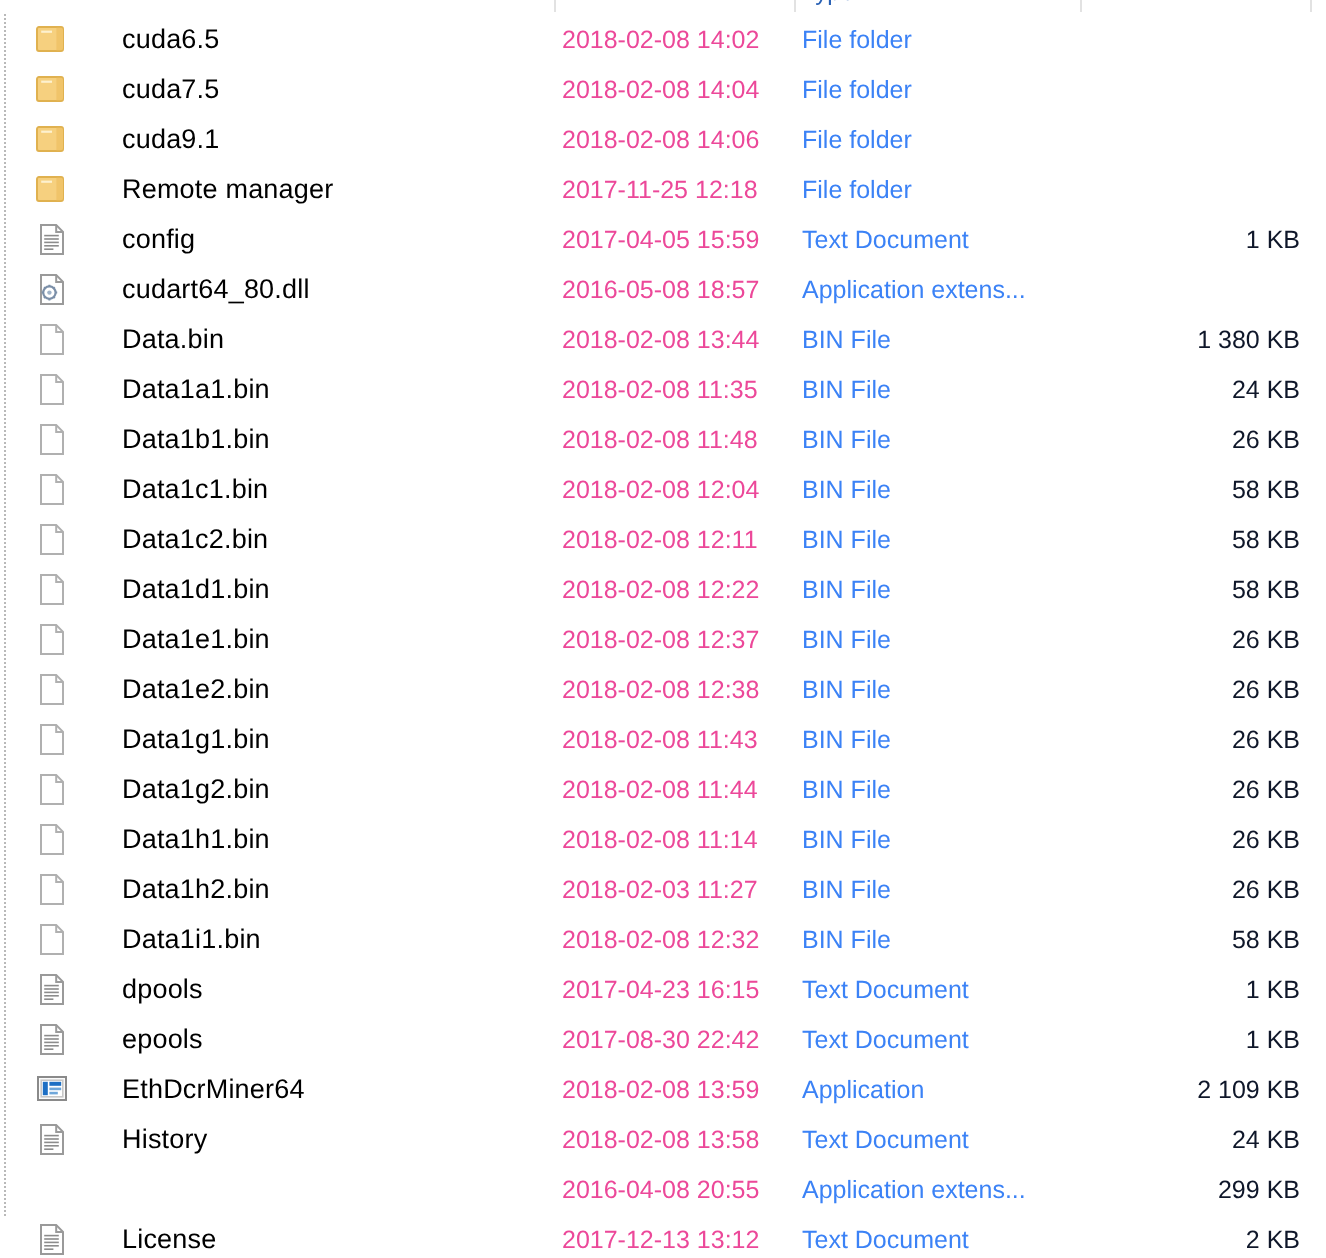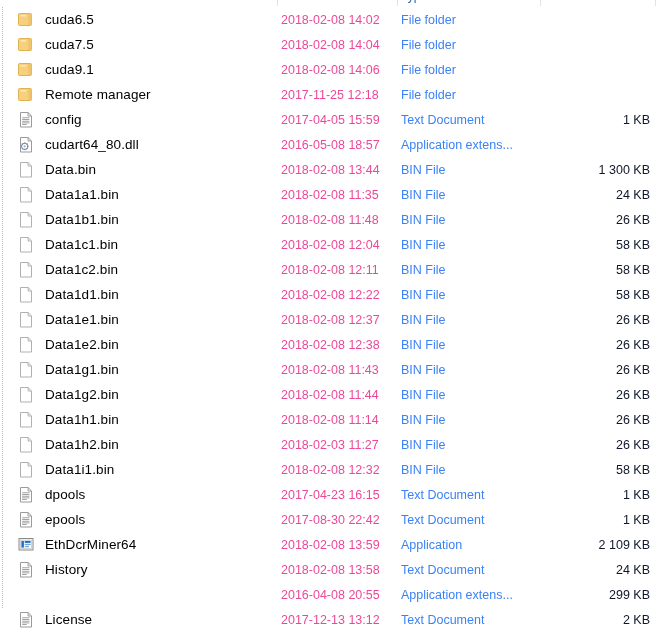--- a/index.html
+++ b/index.html
@@ -76,21 +76,21 @@
     left: 18px;
     top: 0;
     height: 25px;
     display: flex;
     align-items: center;
     white-space: nowrap;
   }
   .name-text {
     font-size: 13.5px;
     color: #000000;
-    margin-left: 11px;
+    margin-left: 27px;
     letter-spacing: 0.1px;
   }
 
   .cell-date {
     position: absolute;
     left: 281px;
     top: 0;
     height: 25px;
     display: flex;
     align-items: center;
@@ -256,21 +256,21 @@
           <span class="icon">
             <svg width="16" height="17" viewBox="0 0 16 17">
               <path d="M2.5 1.5 h7.6 l3.4 3.4 v11.1 h-11 z" fill="#ffffff" stroke="#b0b0b0" stroke-width="1"></path>
               <path d="M10.1 1.6 v3.4 h3.3" fill="none" stroke="#b0b0b0" stroke-width="1"></path>
             </svg>
           </span>
           <span class="name-text">Data.bin</span>
         </div>
         <div class="cell-date">2018-02-08 13:44</div>
         <div class="cell-type">BIN File</div>
-        <div class="cell-size">1 300 KB</div>
+        <div class="cell-size">1 380 KB</div>
       </div>
       <div class="row">
         <div class="cell-name">
           <span class="icon">
             <svg width="16" height="17" viewBox="0 0 16 17">
               <path d="M2.5 1.5 h7.6 l3.4 3.4 v11.1 h-11 z" fill="#ffffff" stroke="#b0b0b0" stroke-width="1"></path>
               <path d="M10.1 1.6 v3.4 h3.3" fill="none" stroke="#b0b0b0" stroke-width="1"></path>
             </svg>
           </span>
           <span class="name-text">Data1a1.bin</span>

